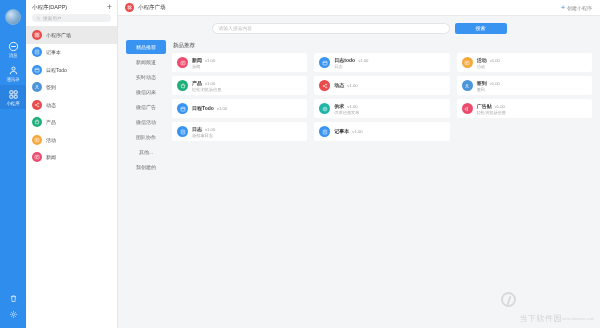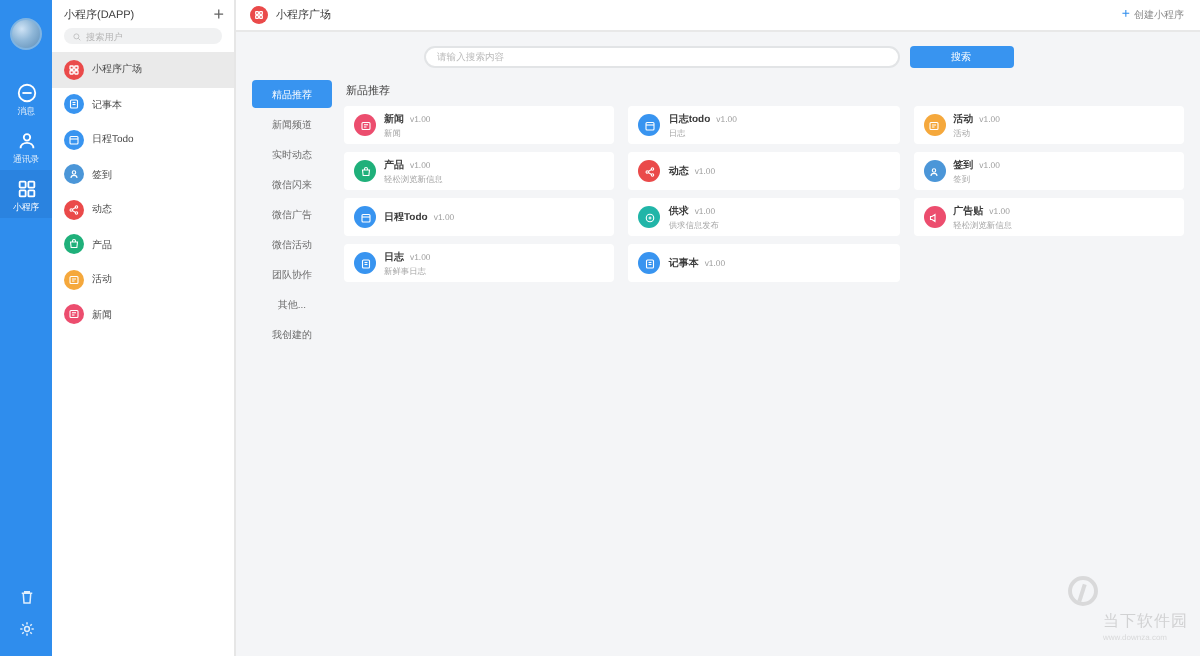--- a/index.html
+++ b/index.html
@@ -138,21 +138,21 @@
     position:absolute;right:6px;bottom:5px;display:flex;align-items:center;gap:3px;
     opacity:.45;
   }
   .wm-o{
     width:15px;height:15px;border-radius:50%;border:2px solid #b9b9b9;
     box-sizing:border-box;position:relative;
   }
   .wm-o:after{content:"";position:absolute;left:4.5px;top:2px;width:2px;height:9px;background:#b9b9b9;transform:rotate(18deg);}
   .wm-t1{font-size:8px;color:#a8a8a8;letter-spacing:.5px;}
   .wm-t2{font-size:4px;color:#b5b5b5;}
-  .wm-col{display:flex;flex-direction:column;line-height:8px;margin-top:40px;}
+  .wm-col{display:flex;flex-direction:row;line-height:8px;margin-top:40px;}
 </style>
 </head>
 <body>
 
 <div class="app">
 
   <div class="rail">
     <div class="avatar"></div>
     <div class="rail-items">
 

